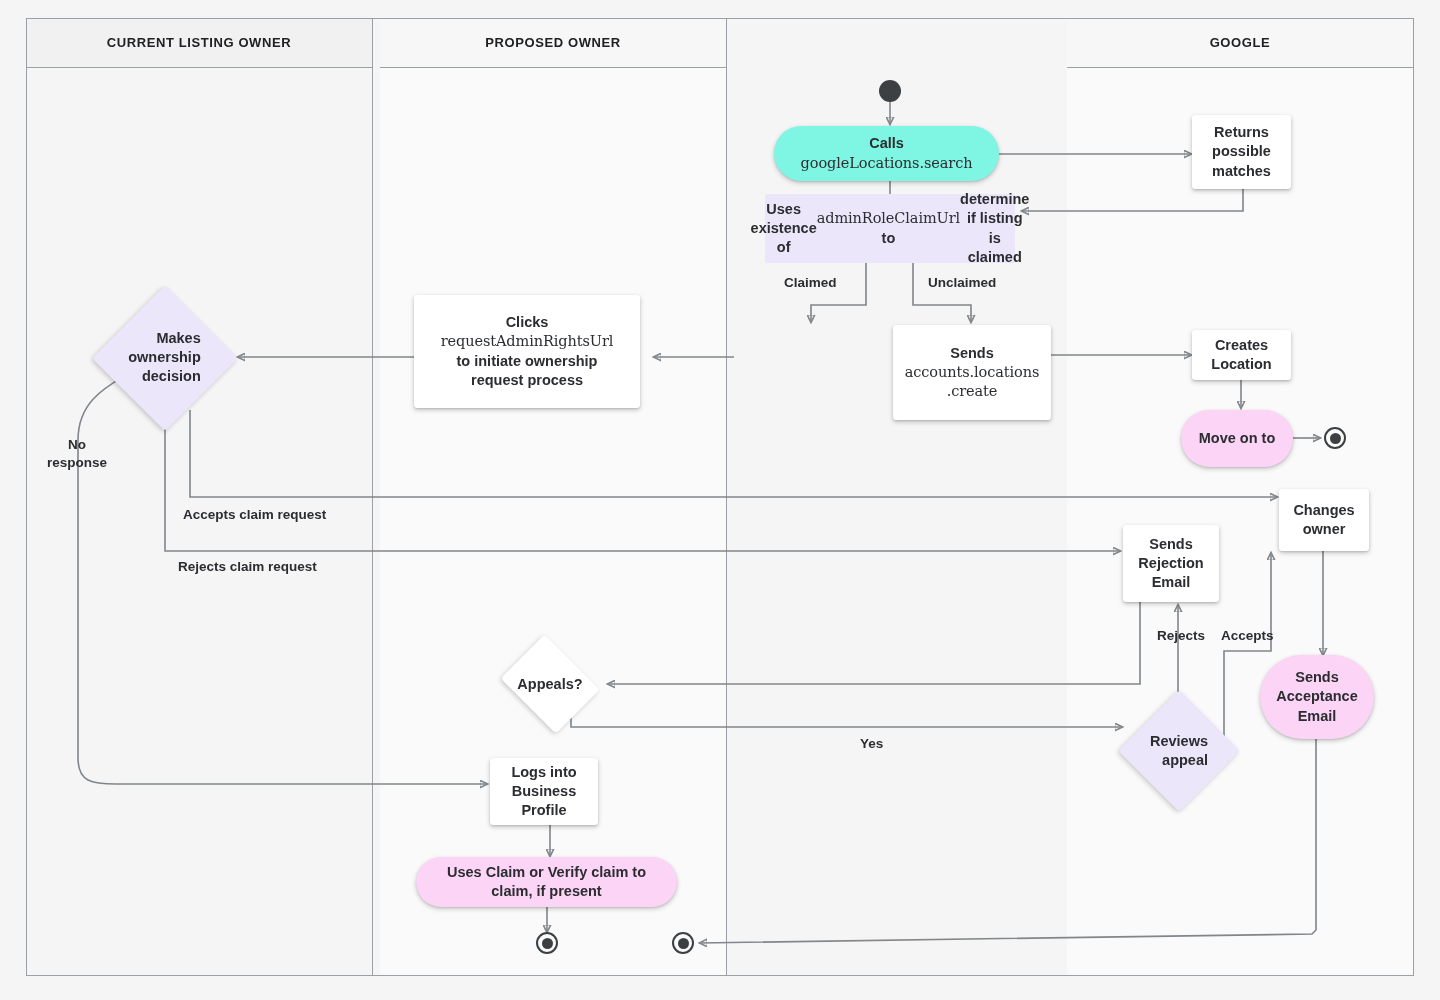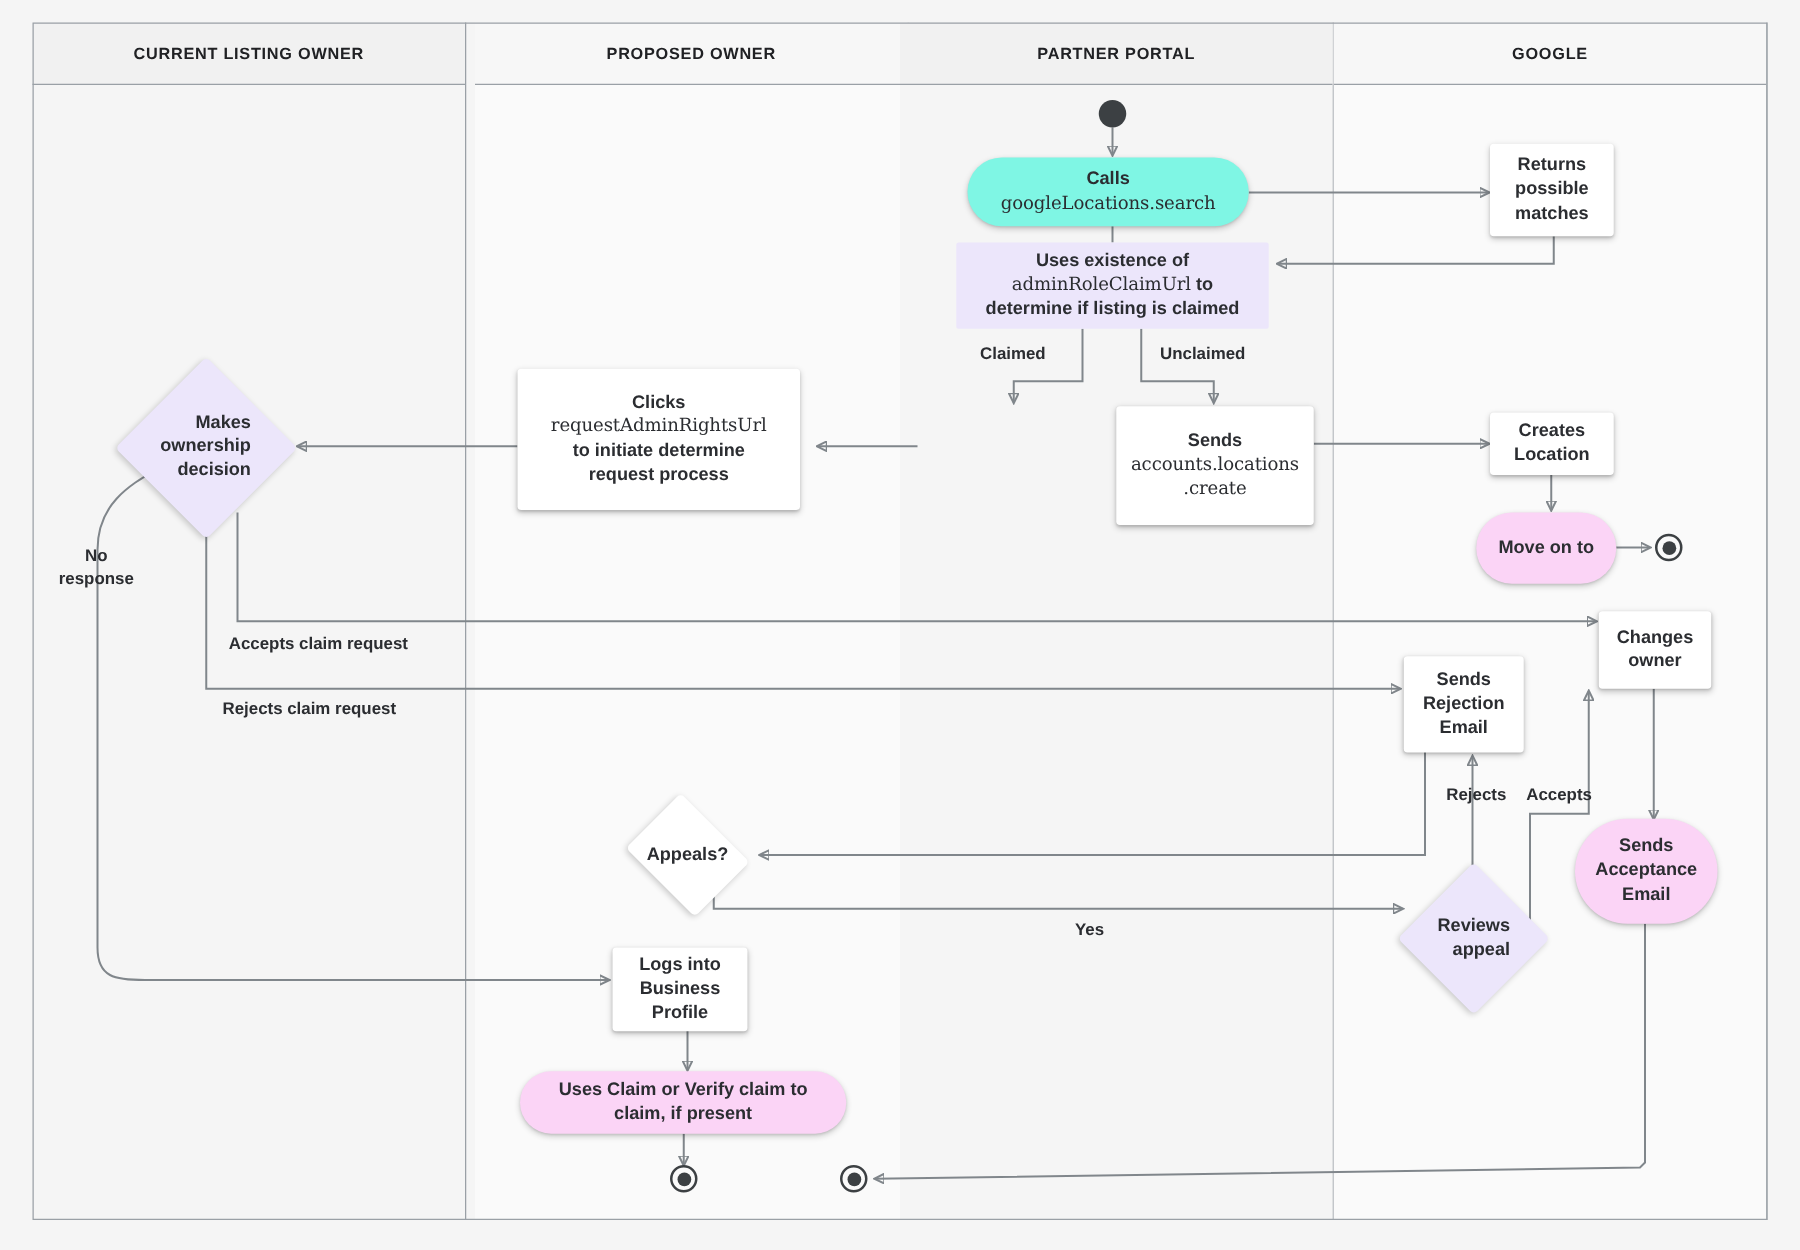--- a/index.html
+++ b/index.html
@@ -172,24 +172,20 @@
 
   <div class="lanes">
     <div class="lane" style="left:0px;width:347px;">
       <div class="lane-body"></div>
       <div class="lane-head">CURRENT LISTING OWNER</div>
     </div>
     <div class="lane alt" style="left:354px;width:347px;text-align:center;">
       <div class="lane-body"></div>
       <div class="lane-head">PROPOSED OWNER</div>
     </div>
-    <div class="lane" style="left:694px;width:347px;">
-      <div class="lane-body"></div>
-      <div class="lane-head">PARTNER PORTAL</div>
-    </div>
     <div class="lane alt" style="left:1041px;width:347px;">
       <div class="lane-body"></div>
       <div class="lane-head">GOOGLE</div>
     </div>
     <div class="lanes-frame"></div>
   </div>
 
   <svg id="edges" viewBox="0 0 1440 1000">
     <defs>
       <marker id="ah" markerWidth="9" markerHeight="9" refX="7.4" refY="4.5" orient="auto" markerUnits="userSpaceOnUse">
@@ -247,39 +243,39 @@
     <div>Calls</div>
     <div class="mono">googleLocations.search</div>
   </div>
 
   <div class="node box" style="left:1192px;top:115px;width:99px;height:74px;">
     <span style="white-space:pre-line;">Returns
 possible
 matches</span>
   </div>
 
-  <div class="node rect-lav" style="left:765px;top:194px;width:250px;height:69px;flex-direction:column;">
+  <div class="node rect-lav" style="left:765px;top:194px;width:250px;height:69px;flex-direction:row;">
     <div>Uses existence of</div>
     <div>
       <span class="mono">adminRoleClaimUrl</span><span> to</span>
     </div>
     <div>determine if listing is claimed</div>
   </div>
 
 
   <div class="node box" style="left:893px;top:325px;width:158px;height:95px;flex-direction:column;">
     <div>Sends</div>
     <div class="mono">accounts.locations</div>
     <div class="mono">.create</div>
   </div>
 
   <div class="node box" style="left:414px;top:295px;width:226px;height:113px;flex-direction:column;">
     <div>Clicks</div>
     <div class="mono">requestAdminRightsUrl</div>
-    <div>to initiate determine</div>
+    <div>to initiate ownership</div>
     <div>request process</div>
   </div>
 
   <div class="diamond lav" style="left:92px;top:285px;width:145px;height:145px;">
     <div class="dshape"></div>
     <div class="dlabel" style="white-space:pre-line;">Makes
 ownership
 decision</div>
   </div>
 

